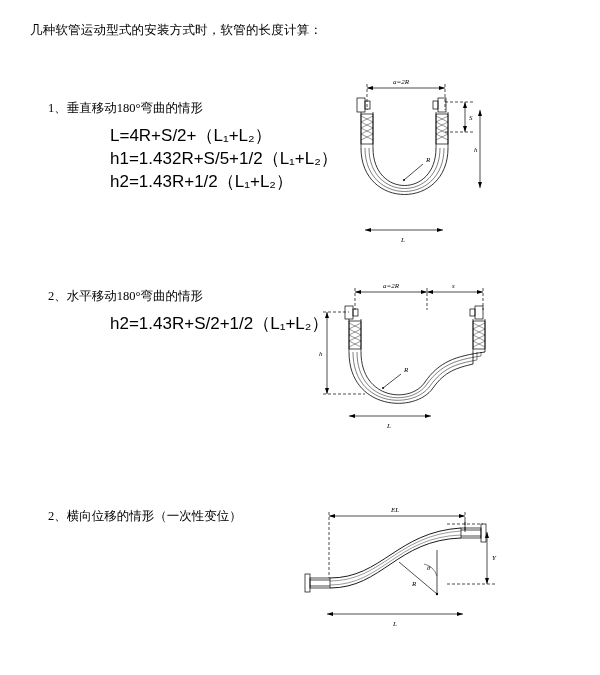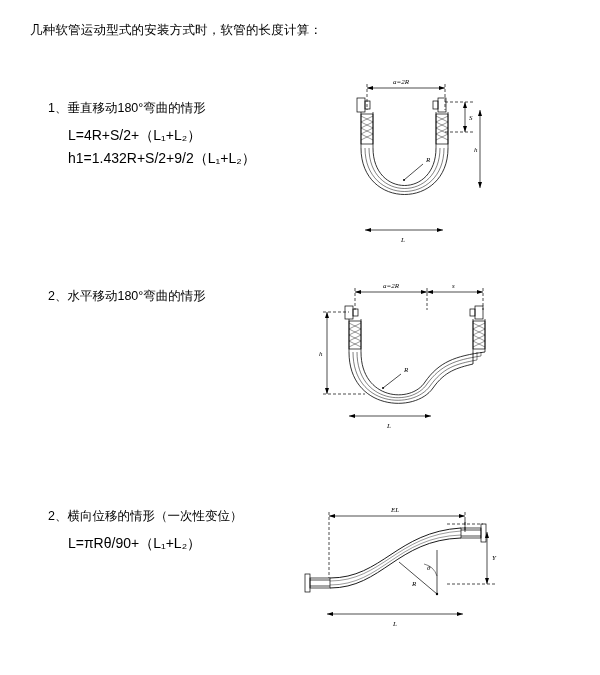--- a/index.html
+++ b/index.html
@@ -37,30 +37,32 @@
   #sec1 { top: 100px; }
   #sec2 { top: 288px; }
   #sec3 { top: 508px; }
 
   .sec-title {
     position: absolute;
     left: 48px;
     top: 0;
     font-size: 12.5px;
     white-space: nowrap;
+    font-family: Liberation Serif, serif;
   }
   .formulas {
     position: absolute;
     left: 68px;
     top: 24px;
   }
   .formula {
-    font-size: 14px;
+    font-size: 17px;
     line-height: 23px;
     white-space: nowrap;
+    margin-left: 42px;
   }
   .fig {
     position: absolute;
   }
   #fig1 { left: 305px; top: -30px; }
   #fig2 { left: 305px; top: -12px; }
   #fig3 { left: 287px; top: -10px; }
 
   svg { display: block; }
   .dimi { font-size: 7px; font-style: italic; font-family: "Liberation Serif", serif; fill: #000; }
@@ -69,21 +71,22 @@
 <body>
 
 <div class="page">
 
   <div class="intro">几种软管运动型式的安装方式时，软管的长度计算：</div>
 
   <div class="section" id="sec1">
     <div class="sec-title">1、垂直移动180°弯曲的情形</div>
     <div class="formulas">
       <div class="formula">L=4R+S/2+（L₁+L₂）</div>
-      <div class="formula">h1=1.432R+S/2+9/2（L₁+L₂）</div>
+      <div class="formula">h1=1.432R+S/5+1/2（L₁+L₂）</div>
+      <div class="formula">h2=1.43R+1/2（L₁+L₂）</div>
     </div>
 
     <div class="fig" id="fig1">
       <svg width="220" height="210" viewBox="0 0 220 210">
         <g stroke="#000" fill="none" stroke-width="0.7">
 
           <line x1="62" y1="18" x2="140" y2="18"></line>
           <path d="M62,18 l6,-2 l0,4 z" fill="#000" stroke="none"></path>
           <path d="M140,18 l-6,-2 l0,4 z" fill="#000" stroke="none"></path>
           <line x1="62" y1="14" x2="62" y2="40" stroke-dasharray="3,2"></line>
@@ -149,20 +152,21 @@
         <text class="dimi" x="121" y="92">R</text>
         <text class="dimi" x="169" y="82">h</text>
         <text class="dimi" x="96" y="172">L</text>
       </svg>
     </div>
   </div>
 
   <div class="section" id="sec2">
     <div class="sec-title">2、水平移动180°弯曲的情形</div>
     <div class="formulas">
+      <div class="formula">h2=1.43R+S/2+1/2（L₁+L₂）</div>
     </div>
 
     <div class="fig" id="fig2">
       <svg width="230" height="160" viewBox="0 0 230 160">
         <g stroke="#000" fill="none" stroke-width="0.7">
 
           <line x1="50" y1="16" x2="122" y2="16"></line>
           <path d="M50,16 l6,-2 l0,4 z" fill="#000" stroke="none"></path>
           <path d="M122,16 l-6,-2 l0,4 z" fill="#000" stroke="none"></path>
 
@@ -228,21 +232,20 @@
         <text class="dimi" x="99" y="96">R</text>
         <text class="dimi" x="14" y="80">h</text>
         <text class="dimi" x="82" y="152">L</text>
       </svg>
     </div>
   </div>
 
   <div class="section" id="sec3">
     <div class="sec-title">2、横向位移的情形（一次性变位）</div>
     <div class="formulas">
-      <div class="formula">L=πRθ/90+（L₁+L₂）</div>
     </div>
 
     <div class="fig" id="fig3">
       <svg width="250" height="150" viewBox="0 0 250 150">
         <g stroke="#000" fill="none" stroke-width="0.7">
 
           <line x1="42" y1="18" x2="178" y2="18"></line>
           <path d="M42,18 l6,-2 l0,4 z" fill="#000" stroke="none"></path>
           <path d="M178,18 l-6,-2 l0,4 z" fill="#000" stroke="none"></path>
           <line x1="42" y1="14" x2="42" y2="80" stroke-dasharray="3,2"></line>

